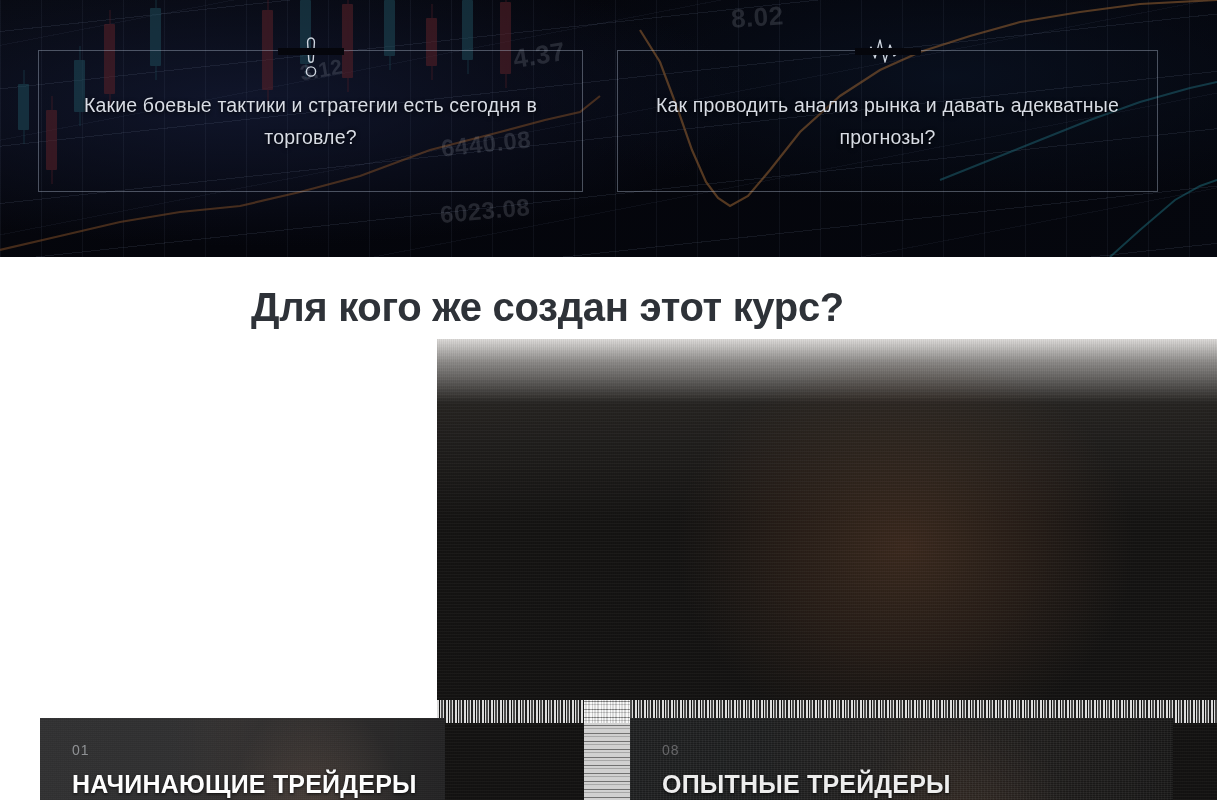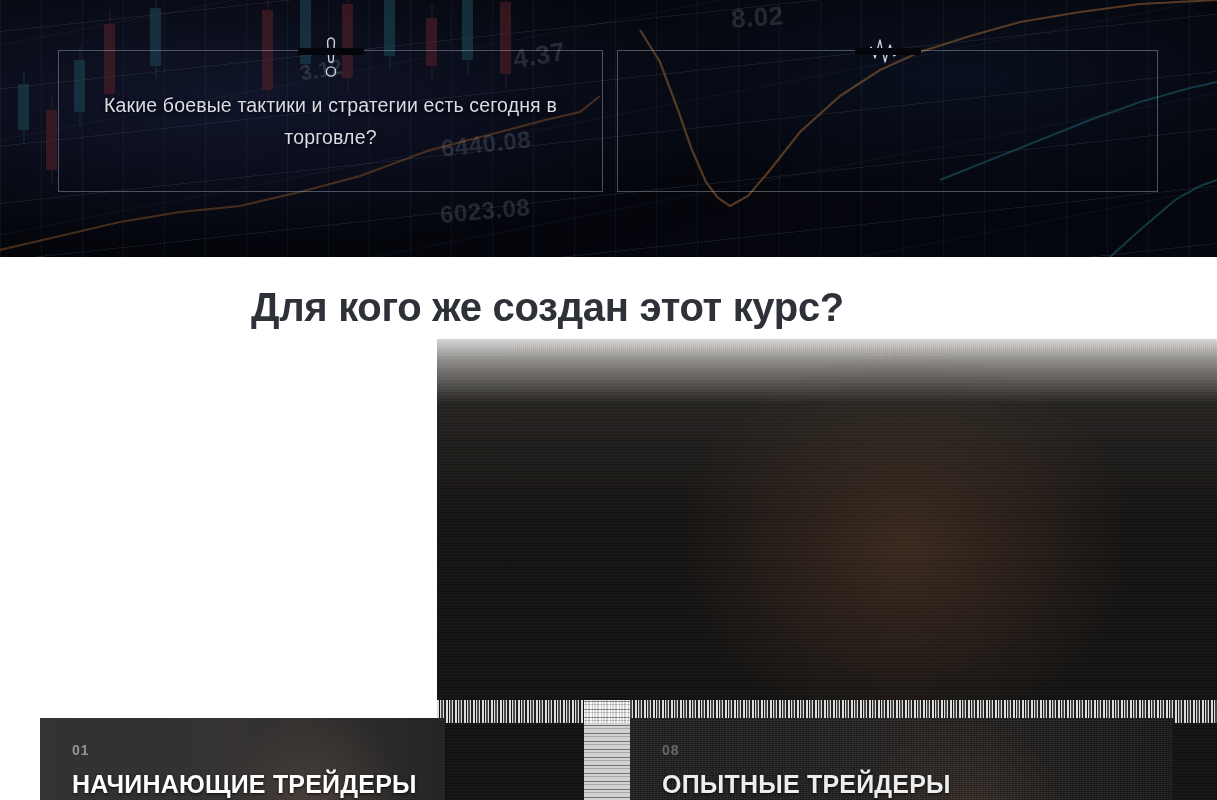--- a/index.html
+++ b/index.html
@@ -159,21 +159,21 @@
   }
   .card-right .card-grain {
     background-image:
       repeating-linear-gradient(0deg, rgba(255,255,255,.05) 0 1px, transparent 1px 2px),
       repeating-linear-gradient(90deg, rgba(255,255,255,.035) 0 1px, transparent 1px 3px),
       repeating-linear-gradient(45deg, rgba(0,0,0,.05) 0 1px, transparent 1px 3px);
   }
 
   .card-inner { position:relative; z-index:3; padding:24px 0 0 32px; }
   .card-num {
-    font-size:14px; font-weight:700; color:rgba(160,162,166,.85);
+    font-size:14px; font-weight:400; color:rgba(160,162,166,.85);
     letter-spacing:1px; margin-bottom:12px;
   }
   .card-right .card-num { color:rgba(120,120,122,.8); }
   .card-head {
     font-size:25px; font-weight:700; letter-spacing:.2px;
     color:#fdfdfd; margin-bottom:22px; white-space:nowrap;
     text-shadow:0 1px 3px rgba(0,0,0,.8);
   }
   .card-right .card-head { color:#ededed; font-size:25px; }
 </style>
@@ -238,39 +238,40 @@
 
     <div class="num" style="left:731px; top:2px; font-size:26px; transform:rotate(-4deg);">8.02</div>
     <div class="num" style="left:513px; top:40px; font-size:26px; transform:rotate(-9deg);">4.37</div>
     <div class="num" style="left:300px; top:58px; font-size:21px; transform:rotate(-10deg);">3.12</div>
     <div class="num" style="left:441px; top:130px; font-size:24px; transform:rotate(-6deg);">6440.08</div>
     <div class="num" style="left:440px; top:197px; font-size:24px; transform:rotate(-5deg);">6023.08</div>
   </div>
 
   <div class="q-wrap">
 
-    <div class="qbox" style="left:38px; top:50px; width:545px; height:142px;margin-left:20px;">
+    <div class="qbox" style="left:38px; top:50px; width:545px; height:142px;">
       <div class="border-mask"></div>
       <div class="qicon">
         <svg width="22" height="46" viewBox="0 0 22 46">
           <path d="M11 4 C13.4 4 14.6 6 14.4 8.5 L13.2 26 C13.1 27.4 12.2 28.2 11 28.2
                    C9.8 28.2 8.9 27.4 8.8 26 L7.6 8.5 C7.4 6 8.6 4 11 4 Z" fill="none" stroke="#cfd6e0" stroke-width="1.4"></path>
           <circle cx="11" cy="37.5" r="4.6" fill="none" stroke="#cfd6e0" stroke-width="1.4"></circle>
         </svg>
       </div>
       <div class="qtext">Какие боевые тактики и стратегии есть сегодня в торговле?</div>
     </div>
 
     <div class="qbox" style="left:617px; top:50px; width:541px; height:142px;">
       <div class="border-mask"></div>
       <div class="qicon" style="top:-15px;">
         <svg width="60" height="30" viewBox="0 0 60 30">
           <path d="M1 17 L10 17 L13 11 L17 22 L22 4 L27 26 L32 9 L36 20 L40 17 L59 17" fill="none" stroke="#cfd6e0" stroke-width="1.3" stroke-linejoin="round" stroke-linecap="round"></path>
         </svg>
       </div>
+      <div class="qtext">Как проводить анализ рынка и давать адекватные прогнозы?</div>
     </div>
   </div>
 </div>
 
 <div class="section-title">
   <h2>Для кого же создан этот курс?</h2>
 </div>
 
 <div class="cards-area">
   <div class="photo-strip">

